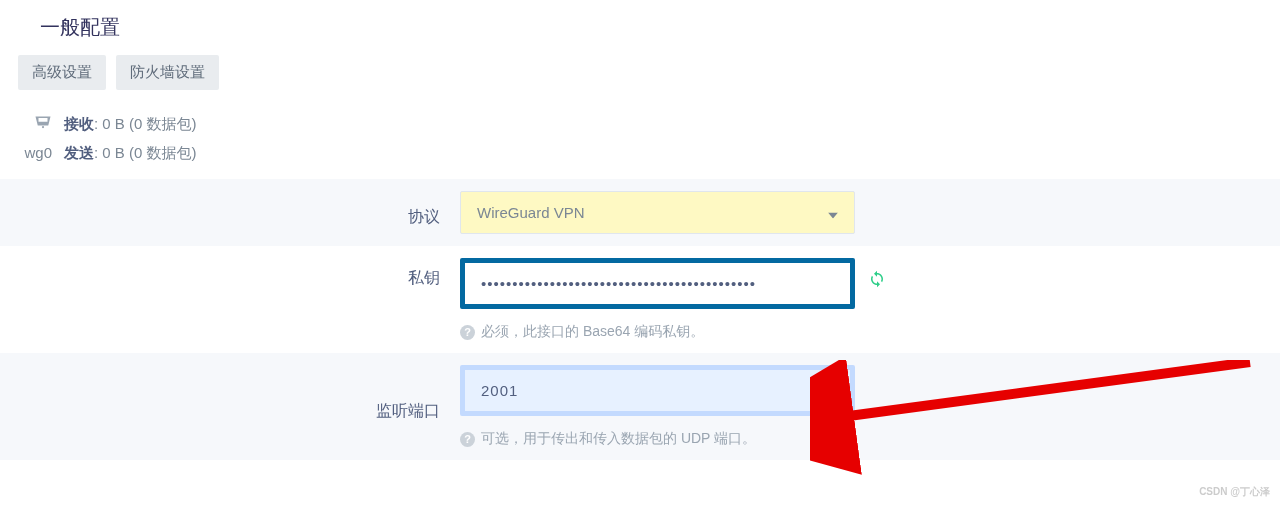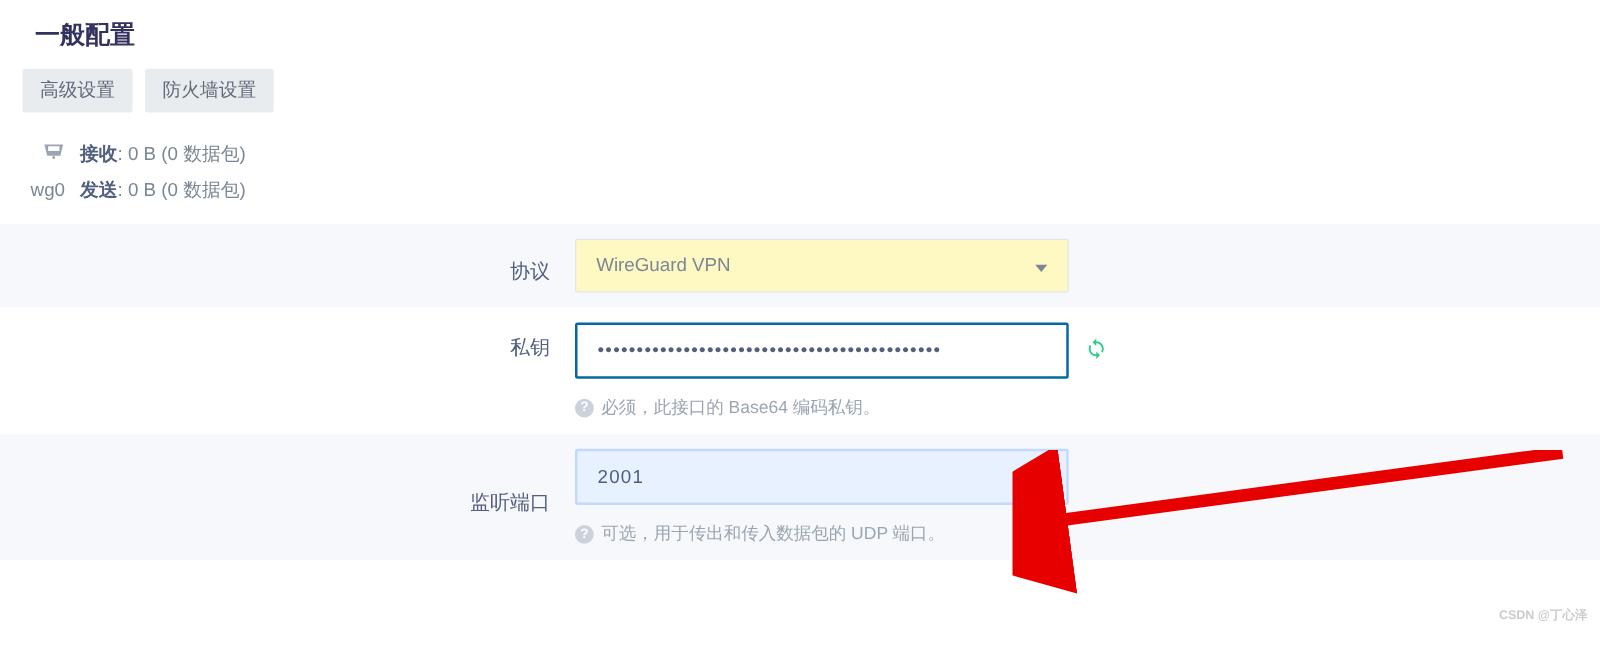--- a/index.html
+++ b/index.html
@@ -7,23 +7,24 @@
       font-family: -apple-system, BlinkMacSystemFont, "Segoe UI", "PingFang SC", "Microsoft YaHei", sans-serif;
       background: #fff;
       width: 1280px;
       height: 516px;
       position: relative;
       overflow: hidden;
       color: #333;
     }
     .page-title {
       font-size: 20px;
-      font-weight: 700;
+      font-weight: 400;
       color: #32325d;
       padding: 14px 24px 14px 28px;
+      margin-left: 12px;
     }
     .tabs {
       display: flex;
       gap: 10px;
       padding-left: 18px;
       margin-bottom: 8px;
     }
     .tab {
       padding: 8px 14px;
       background: #e9ecef;
@@ -79,21 +80,21 @@
     }
     .select-caret {
       position: absolute;
       right: 16px;
       top: 50%;
       transform: translateY(-50%);
       color: #7b8794;
     }
     .text-input {
       width: 395px;
-      border: 2px solid #0369a1;
+      border: 5px solid #0369a1;
       background: #fff;
       border-radius: 2px;
       padding: 12px 16px;
       font-size: 15px;
       color: #525f7f;
       letter-spacing: 1px;
       font-family: inherit;
     }
     .text-input.highlight {
       background: #e7f1ff;

